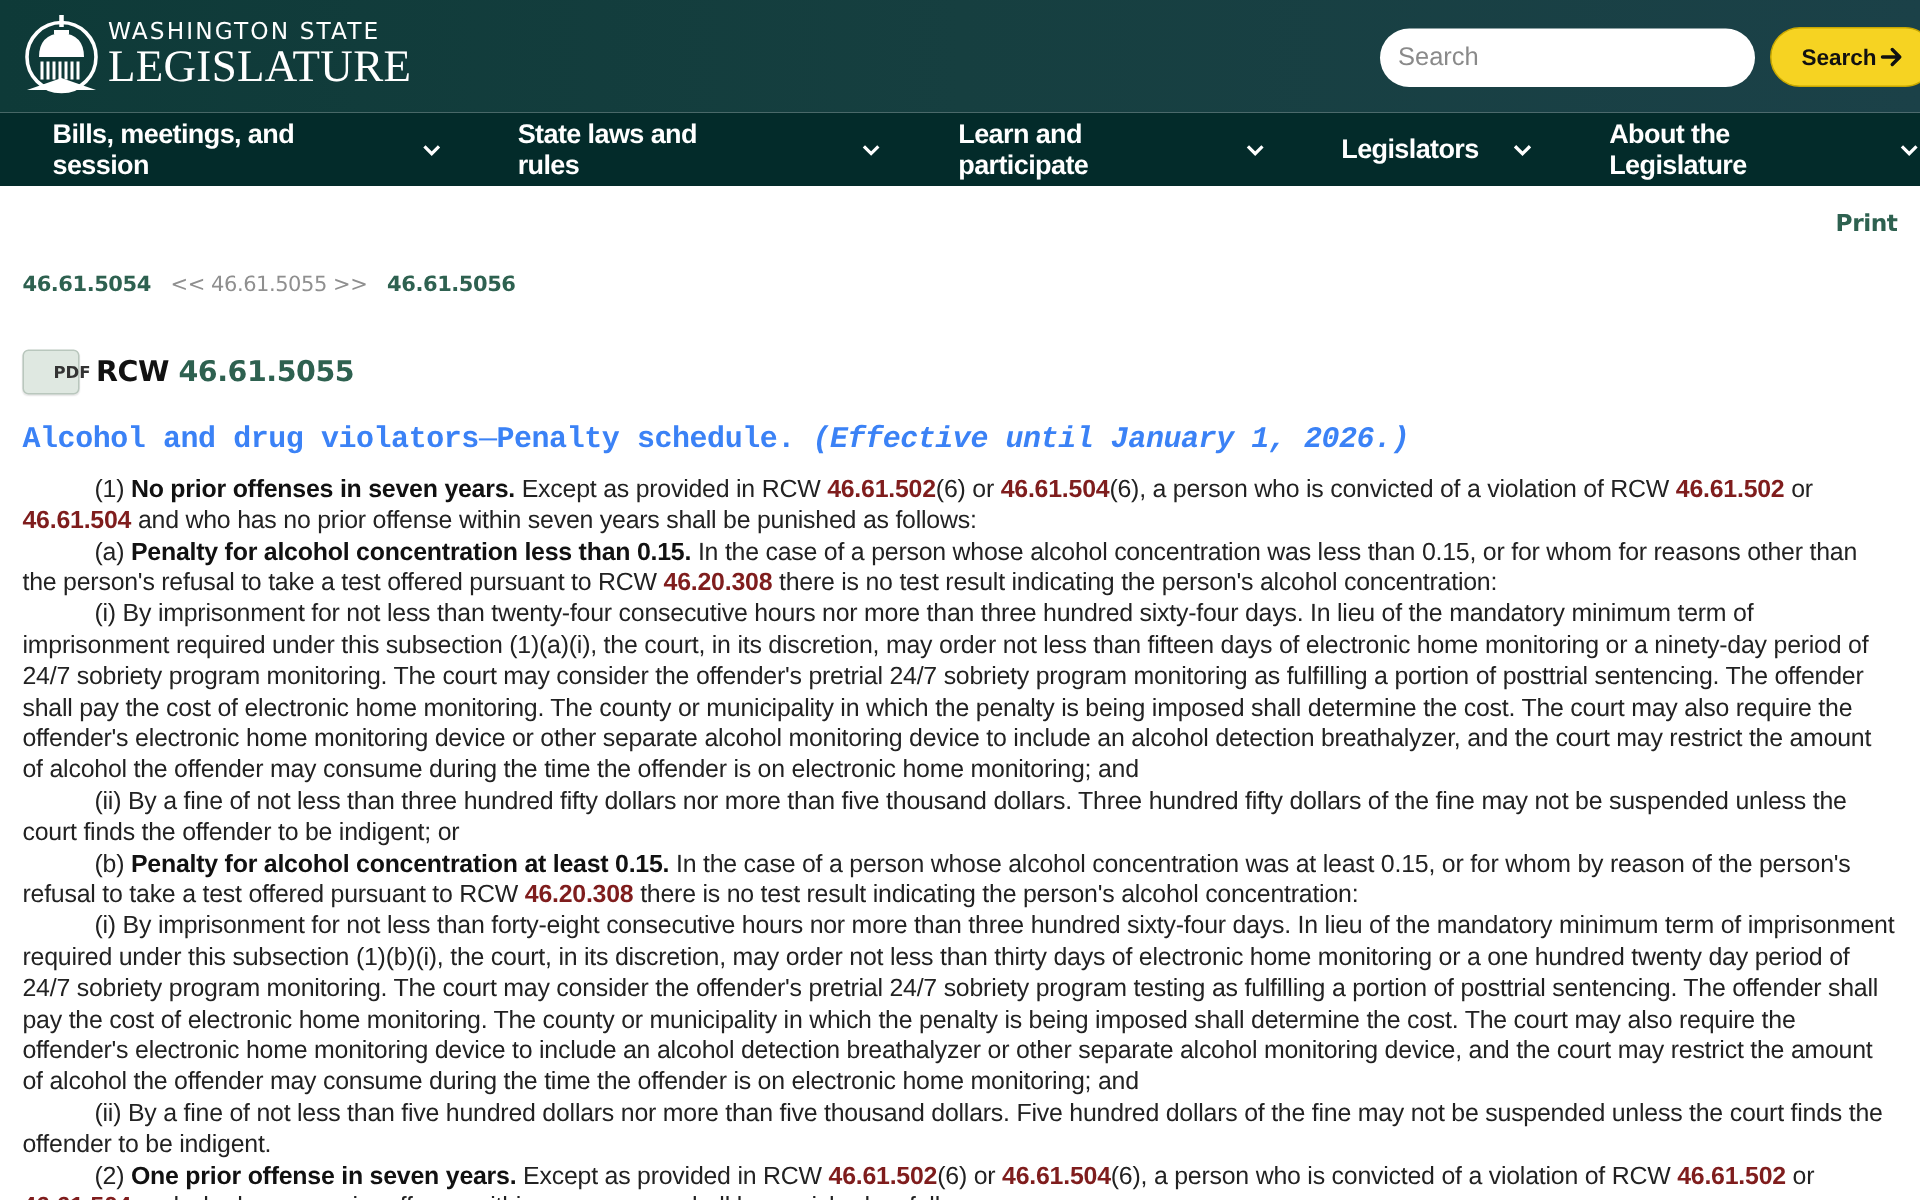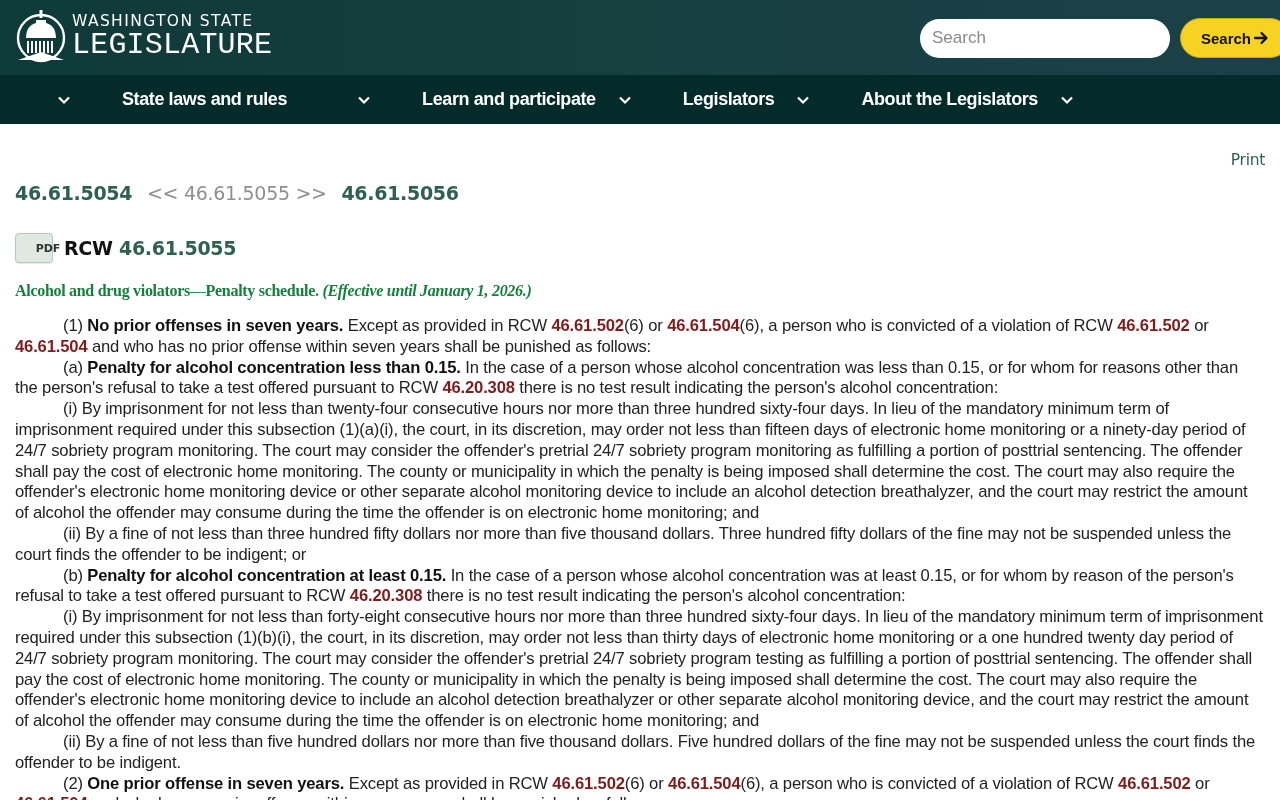--- a/index.html
+++ b/index.html
@@ -8,21 +8,21 @@
 
     .topbar {
       height: 75px;
       background: linear-gradient(90deg, #0e3a38 0%, #163f40 50%, #1b4148 100%);
       position: relative;
     }
     .logo { position: absolute; left: 14px; top: 8px; display: flex; align-items: center; }
     .logo svg { width: 54px; height: 56px; }
     .logo-text { margin-left: 4px; color: #fff; }
     .logo-line1 { font-family: "DejaVu Sans", sans-serif; font-size: 15.5px; letter-spacing: 1.4px; line-height: 18px; }
-    .logo-line2 { font-family: Liberation Mono, monospace; font-size: 30px; line-height: 30px; letter-spacing: 0.2px; text-align: center; }
+    .logo-line2 { font-family: Liberation Serif, serif; font-size: 30px; line-height: 30px; letter-spacing: 0.2px; text-align: center; }
 
     .search-wrap { position: absolute; left: 920px; top: 18px; display: flex; align-items: center; }
     .search-input {
       width: 250px; height: 39px; border-radius: 20px; border: none; background: #fff;
       padding-left: 12px; font-family: "Liberation Sans", sans-serif; font-size: 17px; color: #333;
       outline: none;
     }
     .search-input::placeholder { color: #8a8a8a; }
     .search-button {
       margin-left: 10px; width: 110px; height: 40px; border-radius: 20px; border: 1px solid #c9a800;
@@ -41,36 +41,36 @@
     .nav-gap-0 { margin-right: 51px; }
     .nav-gap-1 { margin-right: 51px; gap: 48px; }
     .nav-gap-2 { margin-right: 51px; }
     .nav-gap-3 { margin-right: 51px; }
 
     .content { padding: 0 15px; font-family: "DejaVu Sans", sans-serif; }
     .breadcrumb-row { position: relative; height: 52px; padding-top: 16px; }
     .breadcrumb { font-family: "DejaVu Sans", sans-serif; font-size: 15.5px; color: #2e6150; font-weight: bold; letter-spacing: -0.3px; }
     .breadcrumb a { color: #2e6150; text-decoration: none; }
     .breadcrumb .sep { color: #2e6150; font-weight: normal; }
-    .print-link { position: absolute; right: 0; top: 27px; font-size: 15.5px; color: #2e6150; font-weight: normal; text-decoration: none; letter-spacing: -0.3px; text-align: right; }
+    .print-link { position: absolute; right: 0; top: 16px; font-size: 15.5px; color: #2e6150; font-weight: bold; text-decoration: none; letter-spacing: -0.3px; text-align: right; }
 
-    .section-nav { height: 46px; padding-top: 6px; font-size: 19px; letter-spacing: -0.3px; }
+    .section-nav { height: 46px; padding-top: 6px; font-size: 14px; letter-spacing: -0.3px; }
     .section-nav a { color: #2e6150; font-weight: bold; text-decoration: none; }
     .section-nav .current { color: #8f8f8f; margin: 0 9px; }
 
     .rcw-title-row { display: flex; align-items: center; height: 44px; margin-top: 4px; }
     .pdf-button {
       width: 38px; height: 30px; border: 1px solid #b9c7bd; border-radius: 4px; background: #dfe8e1;
       font-size: 11px; font-weight: bold; color: #333; display: flex; align-items: center; justify-content: center;
       cursor: pointer; margin-right: 11px; box-shadow: 0 1px 1px rgba(0,0,0,0.1); padding-left: 28px;
     }
     .rcw-title { font-size: 19px; font-weight: bold; color: #111; letter-spacing: -0.3px; }
     .rcw-title a { color: #2e6150; text-decoration: none; }
 
-    .caption { margin-top: 12px; font-family: Liberation Serif, serif; font-size: 16px; font-weight: bold; color: #15803d; letter-spacing: -0.3px; height: 30px; }
+    .caption { margin-top: 12px; font-family: Liberation Mono, monospace; font-size: 20px; font-weight: bold; color: #3b82f6; letter-spacing: -0.3px; height: 30px; }
     .caption .dash { font-weight: normal; }
     .caption em { font-style: italic; }
 
     .body-text { margin-top: 4px; font-family: "Liberation Sans", sans-serif; font-size: 16.6px; line-height: 20.8px; color: #222; letter-spacing: -0.15px; }
     .body-text p { text-indent: 48px; }
     .body-text a { color: #7f1d1d; font-weight: bold; text-decoration: none; }
     .body-text b { color: #111; }
   </style>
 </head>
 <body>
@@ -106,20 +106,21 @@
       <span>Search</span>
       <svg width="16" height="16" viewBox="0 0 16 16">
         <path d="M2 8 H13 M8.5 3 L13.5 8 L8.5 13" stroke="#111" stroke-width="2.3" fill="none" stroke-linecap="round" stroke-linejoin="round"></path>
       </svg>
     </button>
   </div>
 </header>
 
 <nav class="navbar">
   <div class="nav-item nav-gap-0">
+    <span>Bills, meetings, and session</span>
     <svg class="chev" viewBox="0 0 14 14">
         <path d="M2 4.5 L7 9.5 L12 4.5" stroke="#fff" stroke-width="2.2" fill="none"></path>
       </svg>
   </div>
   <div class="nav-item nav-gap-1">
     <span>State laws and rules</span>
     <svg class="chev" viewBox="0 0 14 14">
         <path d="M2 4.5 L7 9.5 L12 4.5" stroke="#fff" stroke-width="2.2" fill="none"></path>
       </svg>
   </div>
@@ -129,21 +130,21 @@
         <path d="M2 4.5 L7 9.5 L12 4.5" stroke="#fff" stroke-width="2.2" fill="none"></path>
       </svg>
   </div>
   <div class="nav-item nav-gap-3">
     <span>Legislators</span>
     <svg class="chev" viewBox="0 0 14 14">
         <path d="M2 4.5 L7 9.5 L12 4.5" stroke="#fff" stroke-width="2.2" fill="none"></path>
       </svg>
   </div>
   <div class="nav-item">
-    <span>About the Legislators</span>
+    <span>About the Legislature</span>
     <svg class="chev" viewBox="0 0 14 14">
         <path d="M2 4.5 L7 9.5 L12 4.5" stroke="#fff" stroke-width="2.2" fill="none"></path>
       </svg>
   </div>
 </nav>
 
 <main class="content">
   <div class="breadcrumb-row">
     <a href="#" class="print-link">Print</a>
   </div>

